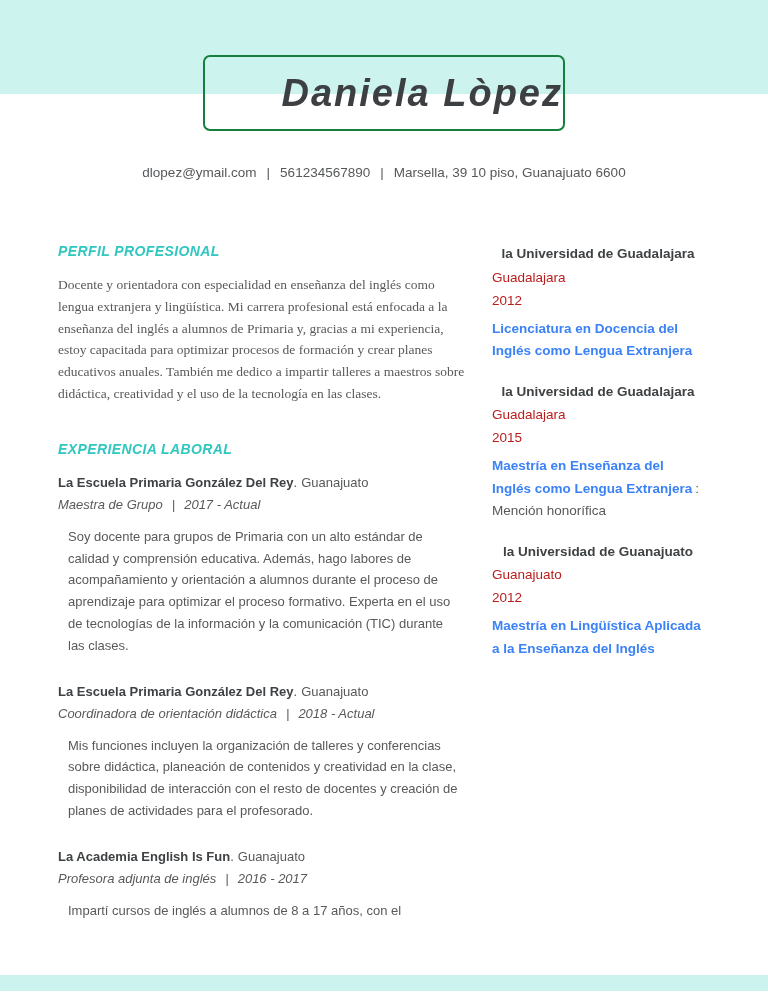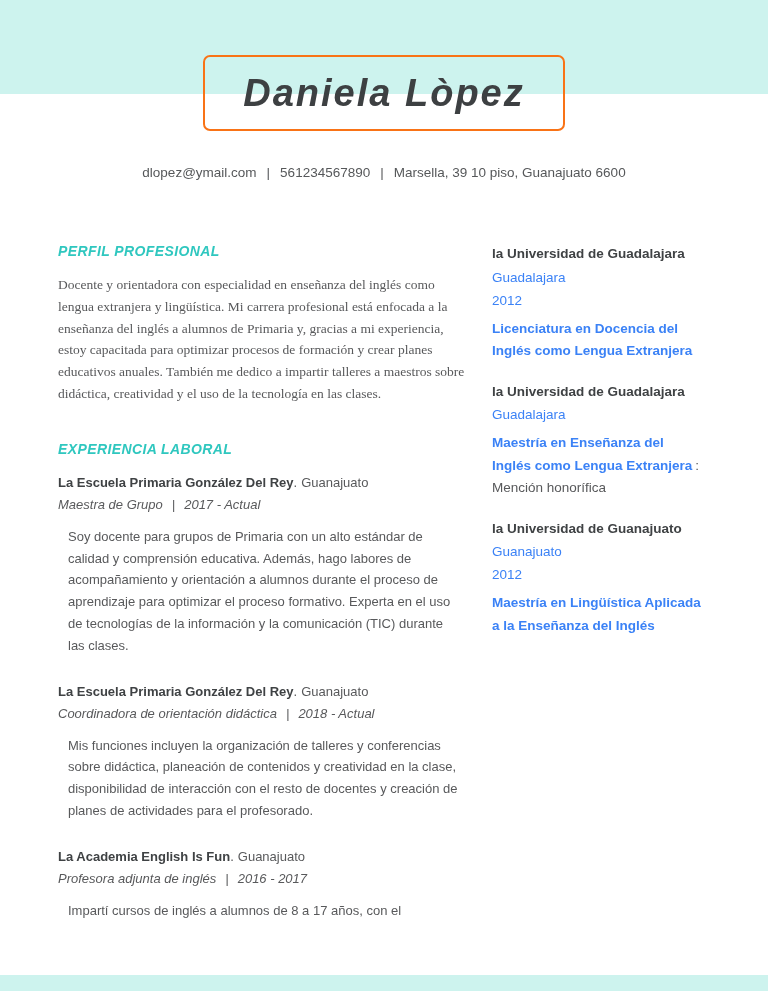--- a/index.html
+++ b/index.html
@@ -22,25 +22,25 @@
   .footer-band {
     position: absolute;
     bottom: 3px; left: 0; right: 0;
     height: 16px;
     background: #cdf3ee;
   }
   .name-box {
     position: absolute;
     left: 203px; top: 55px;
     width: 362px; height: 76px;
-    border: 2px solid #f97316;
+    border: 2px solid #15803d;
     border-radius: 7px;
     display: flex;
     align-items: center;
-    justify-content: center;
+    justify-content: flex-end;
     background: transparent;
   }
   .person-name {
     margin: 0;
     font-size: 38px;
     font-weight: bold;
     font-style: italic;
     letter-spacing: 2px;
     color: #3d4042;
     white-space: nowrap;
@@ -79,22 +79,22 @@
   }
   .job { margin-bottom: 24px; font-size: 13px; }
   .job:last-child { margin-bottom: 0; }
   .job-title { margin: 0; line-height: 22px; color: #58595b; }
   .job-company { font-weight: bold; color: #3f4244; }
   .dot { margin-right: 4px; }
   .job-role { margin: 0; line-height: 22px; font-style: italic; color: #58595b; }
   .job-role .pipe { margin: 0 9px; }
   .job-desc { margin: 10px; line-height: 21.8px; color: #58595b; }
   .edu { margin-bottom: 18px; font-size: 13.5px; }
-  .edu-school { margin: 0; font-weight: bold; color: #3f4244; line-height: 22.5px; }
-  .edu-city, .edu-year { margin: 0; line-height: 23px; color: #3b82f6; }
+  .edu-school { margin: 0; font-weight: bold; color: #3f4244; line-height: 22.5px; text-align: center; }
+  .edu-city, .edu-year { margin: 0; line-height: 23px; color: #b91c1c; }
   .edu-degree { margin: 6px 0 0 0; line-height: 22.5px; }
   .edu-degree .degree-name { font-weight: bold; color: #3b82f6; }
   .edu-degree .degree-note { font-weight: normal; color: #58595b; margin-left: 3px; }
 </style>
 </head>
 <body>
 
 <div class="page">
 
   <div class="header-band"></div>
@@ -147,20 +147,21 @@
         <div class="edu">
           <p class="edu-school">la Universidad de Guadalajara</p>
           <p class="edu-city">Guadalajara</p>
           <p class="edu-year">2012</p>
           <p class="edu-degree"><span class="degree-name">Licenciatura en Docencia del Inglés como Lengua Extranjera</span><span class="degree-note"></span></p>
         </div>
 
         <div class="edu">
           <p class="edu-school">la Universidad de Guadalajara</p>
           <p class="edu-city">Guadalajara</p>
+          <p class="edu-year">2015</p>
           <p class="edu-degree"><span class="degree-name">Maestría en Enseñanza del Inglés como Lengua Extranjera</span><span class="degree-note">: Mención honorífica</span></p>
         </div>
 
         <div class="edu">
           <p class="edu-school">la Universidad de Guanajuato</p>
           <p class="edu-city">Guanajuato</p>
           <p class="edu-year">2012</p>
           <p class="edu-degree"><span class="degree-name">Maestría en Lingüística Aplicada a la Enseñanza del Inglés</span><span class="degree-note"></span></p>
         </div>
       </section>

